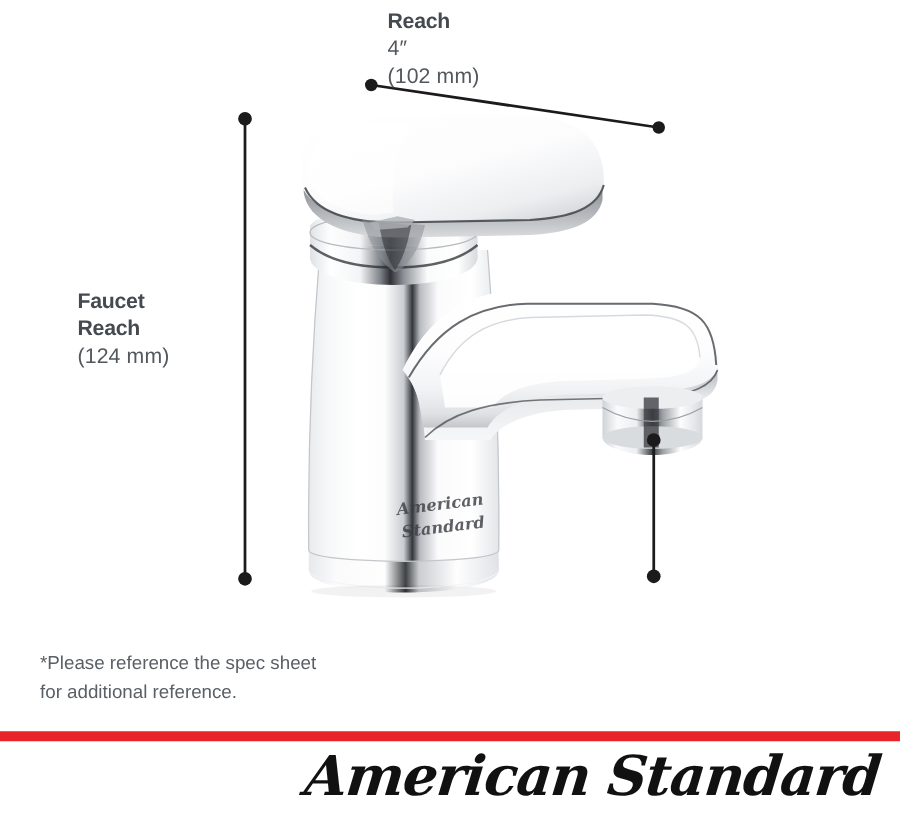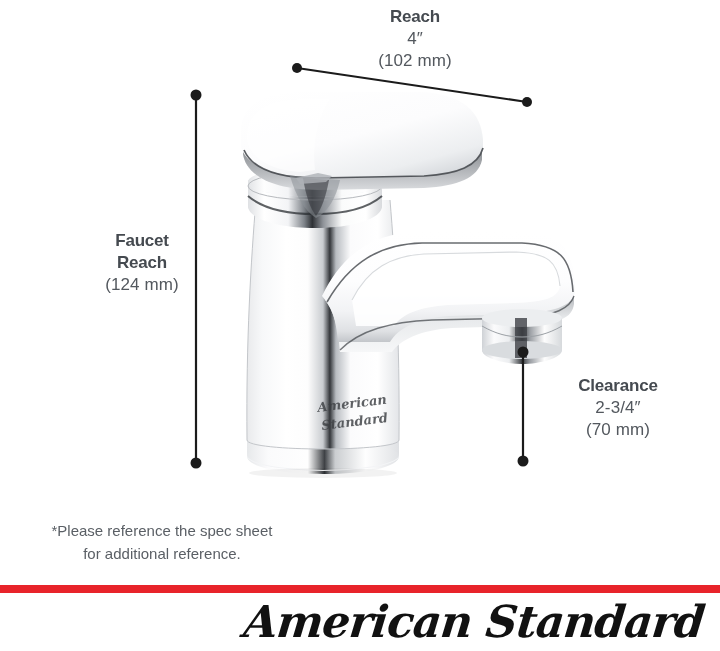--- a/index.html
+++ b/index.html
@@ -14,21 +14,21 @@
     position: relative;
     width: 720px;
     height: 651px;
     background: #ffffff;
     overflow: hidden;
   }
 
   
   .anno {
     position: absolute;
-    text-align: center;
+    text-align: left;
     color: #4b5056;
     line-height: 1.28;
     white-space: nowrap;
   }
   .anno .ttl {
     font-weight: bold;
     font-size: 17px;
     letter-spacing: -0.2px;
     color: #454a50;
     display: block;
@@ -41,27 +41,26 @@
     letter-spacing: 0.1px;
   }
 
   #reach-anno   { left: 310px; top: 6px;   width: 210px; }
   #height-anno  { left: 62px;  top: 230px; width: 160px; }
   #clear-anno   { left: 528px; top: 375px; width: 180px; text-align: center; }
 
   
   #footnote {
     position: absolute;
-    left: 12px;
+    left: 32px;
     top: 520px;
     width: 300px;
     font-size: 15px;
     color: #5a5f65;
     line-height: 1.5;
-    text-align: center;
   }
 
   
   #redbar {
     position: absolute;
     left: 0;
     top: 585px;
     width: 720px;
     height: 8px;
     background: #e8232a;
@@ -292,25 +291,20 @@
     <span class="val">4″</span>
     <span class="val">(102 mm)</span>
   </div>
 
   <div class="anno" id="height-anno">
     <span class="ttl">Faucet</span>
     <span class="ttl">Reach</span>
     <span class="val">(124 mm)</span>
   </div>
 
-  <div class="anno" id="clear-anno">
-    <span class="ttl">Clearance</span>
-    <span class="val">2-3/4″</span>
-    <span class="val">(70 mm)</span>
-  </div>
 
   <div id="footnote">
     <div>*Please reference the spec sheet</div>
     <div>for additional reference.</div>
   </div>
 
   <div id="redbar"></div>
 
   <div id="brand">American Standard</div>
 

